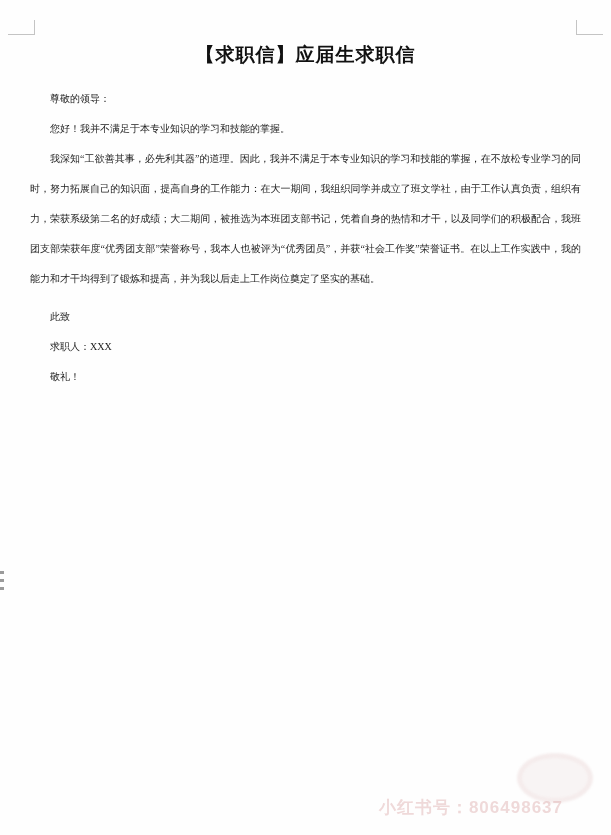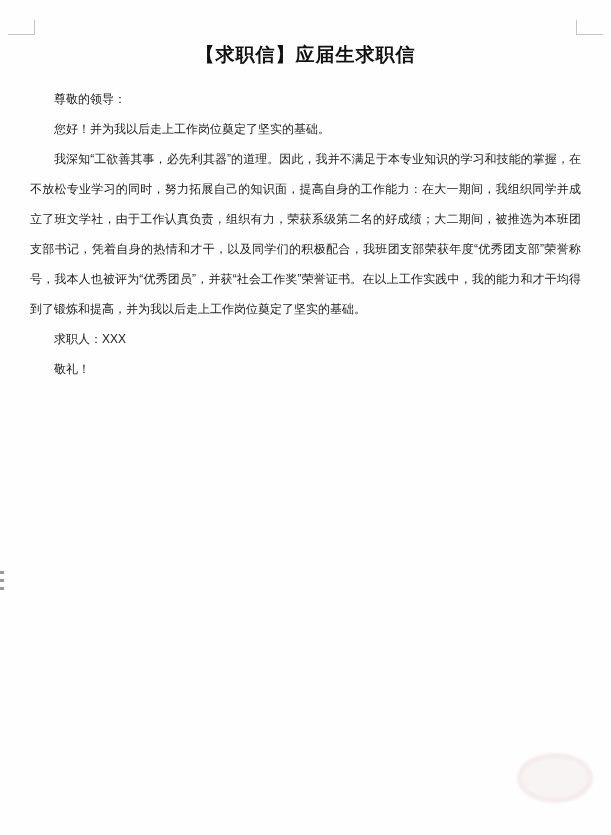--- a/index.html
+++ b/index.html
@@ -30,24 +30,25 @@
     font-size: 19px;
     line-height: 26px;
     font-weight: bold;
     text-align: center;
     letter-spacing: 1px;
     color: #111111;
   }
 
   .letter-body {
     margin: 0 30px;
-    font-size: 12px;
+    font-size: 10px;
     line-height: 30px;
     text-align: justify;
     color: #1c1c1c;
+    font-family: Liberation Serif, serif;
   }
   .letter-body p { margin: 0; text-indent: 2em; }
   .letter-body p.closing-gap { margin-top: 8px; }
 
   .caret {
     display: inline-block;
     width: 2px; height: 15px;
     background: #111111;
     vertical-align: -2px;
   }
@@ -83,21 +84,23 @@
   <div class="edge-marks">
     <i></i>
       <i></i>
       <i></i>
   </div>
 
   <h1 class="title">【求职信】应届生求职信</h1>
 
   <div class="letter-body">
     <p>尊敬的领导：</p>
-    <p>您好！并为我以后走上工作岗位奠定了坚实的基础。</p>
+    <p>您好！我并不满足于本专业知识的学习和技能的掌握。</p>
     <p>我深知“工欲善其事，必先利其器”的道理。因此，我并不满足于本专业知识的学习和技能的掌握，在不放松专业学习的同时，努力拓展自己的知识面，提高自身的工作能力：在大一期间，我组织同学并成立了班文学社，由于工作认真负责，组织有力，荣获系级第二名的好成绩；大二期间，被推选为本班团支部书记，凭着自身的热情和才干，以及同学们的积极配合，我班团支部荣获年度“优秀团支部”荣誉称号，我本人也被评为“优秀团员”，并获“社会工作奖”荣誉证书。在以上工作实践中，我的能力和才干均得到了锻炼和提高，并为我以后走上工作岗位奠定了坚实的基础。</p>
+    <p class="closing-gap">此致</p>
     <p>求职人：XXX</p>
     <p>敬礼！</p>
   </div>
 
   <div class="stamp"></div>
+  <div class="wm-label">小红书号：806498637</div>
 
 </div>
 
 </body></html>

